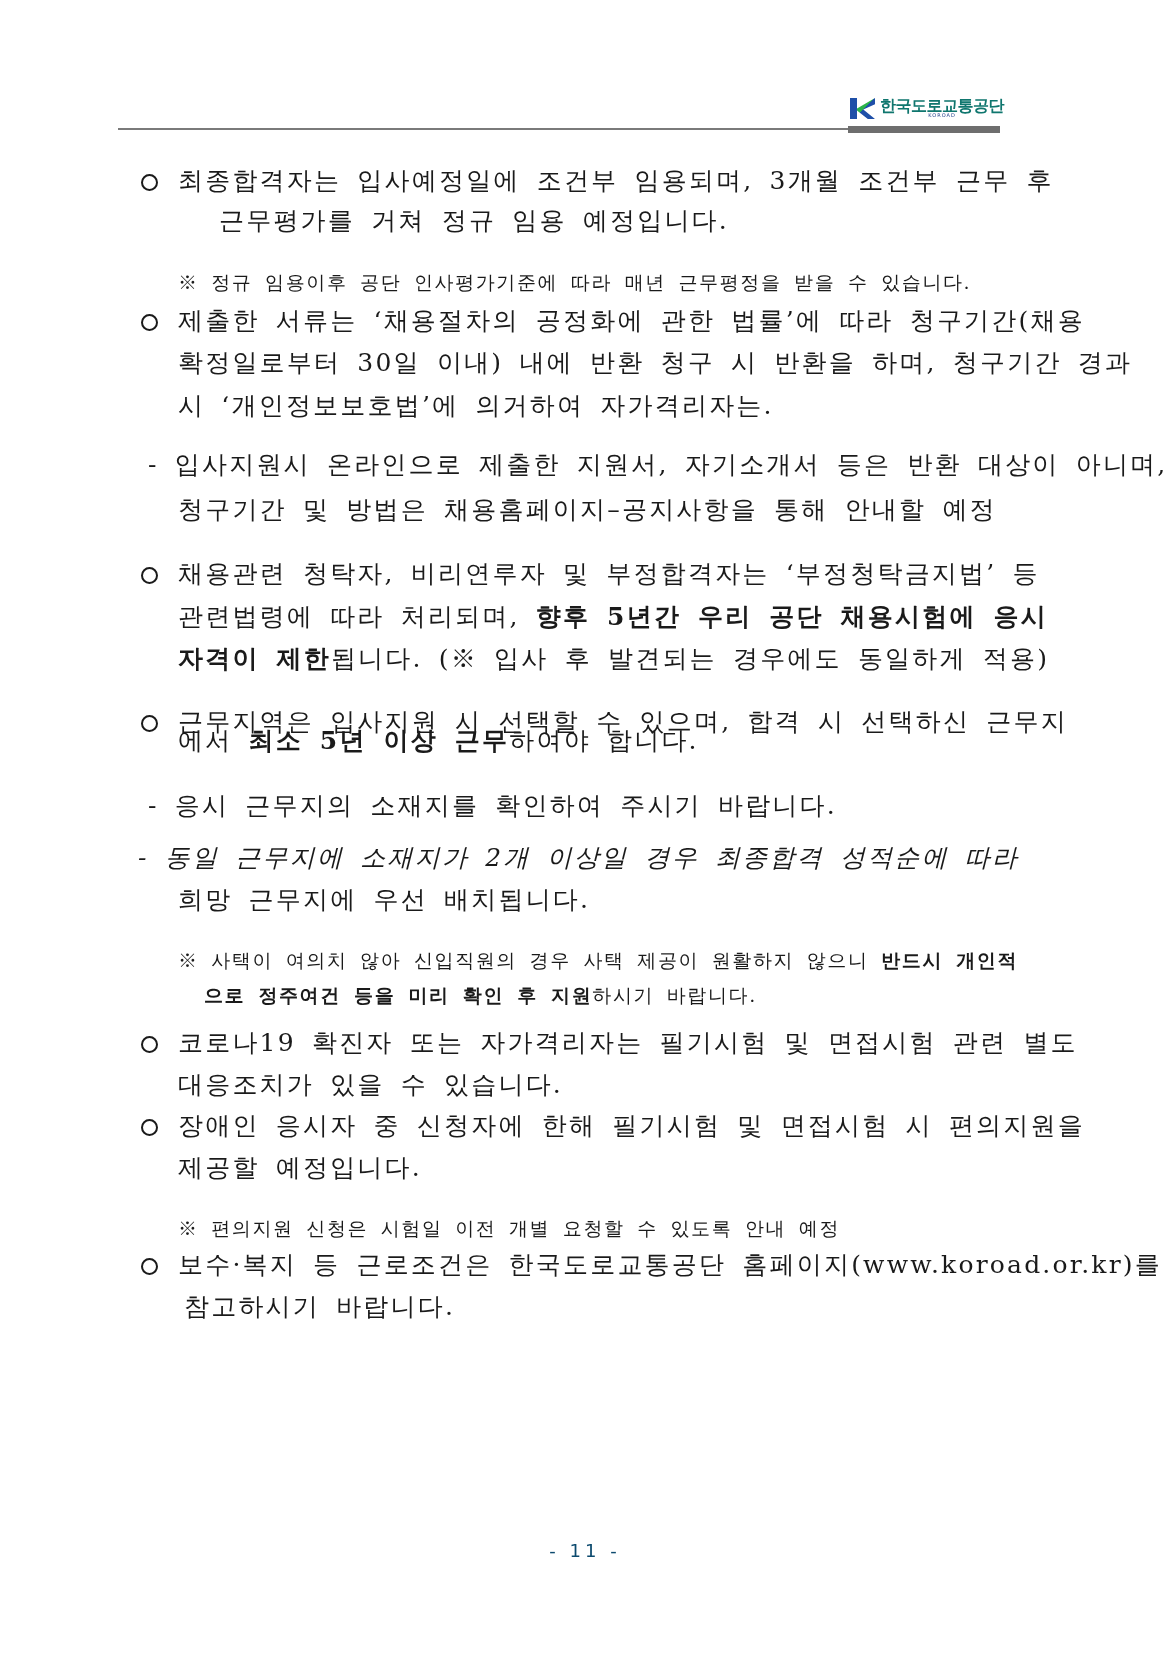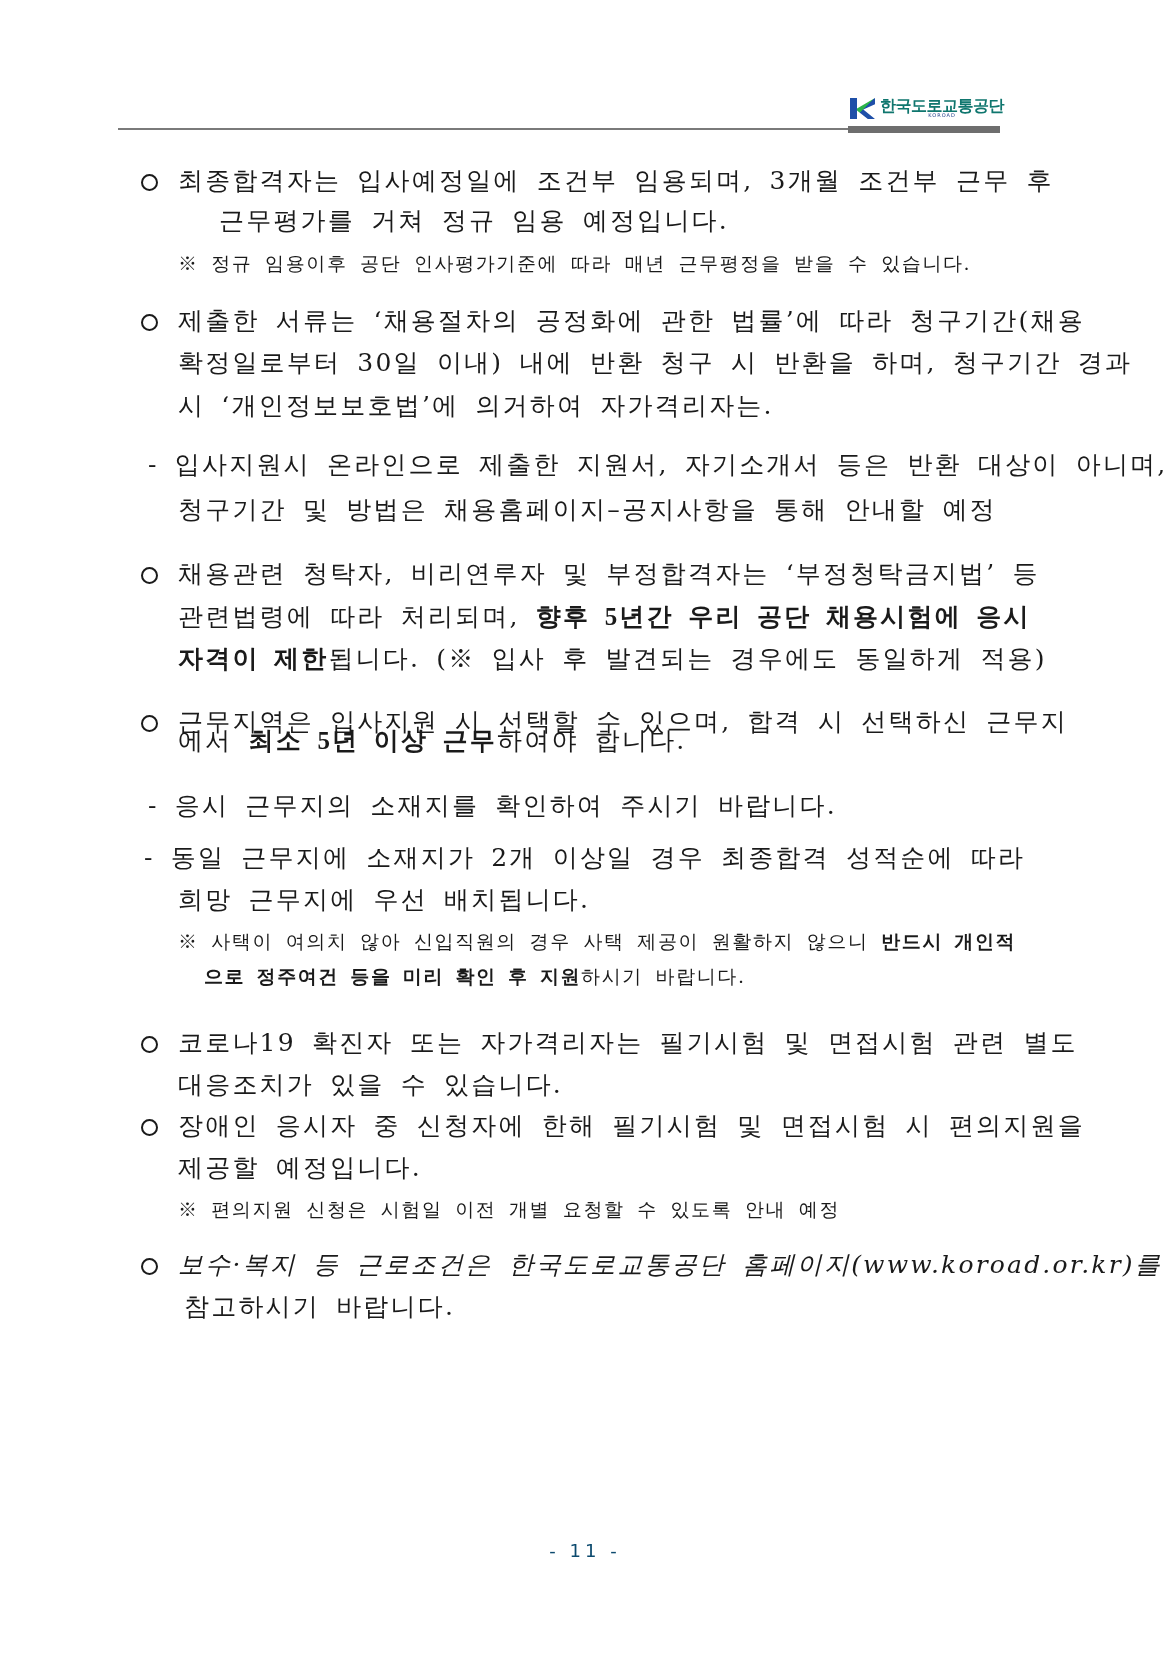--- a/index.html
+++ b/index.html
@@ -11,22 +11,22 @@
   .logo-mark { width: 26px; height: 24px; position: relative; }
   .logo-mark .k1 { position: absolute; left: 0; top: 2px; width: 7px; height: 21px; background: #1f4fa8; }
   .logo-mark .k2 { position: absolute; left: 7px; top: 2px; width: 18px; height: 21px;
                    background: linear-gradient(135deg, #2bb34a 0%, #2bb34a 45%, #1f4fa8 46%, #1f4fa8 100%);
                    clip-path: polygon(0 50%, 100% 0, 100% 30%, 35% 55%, 100% 100%, 60% 100%, 0 60%); }
   .logo-text { display: flex; flex-direction: column; align-items: center; line-height: 1; }
   .logo-ko { font-family: "DejaVu Sans", sans-serif; font-weight: bold; font-size: 16px; color: #0f766e; letter-spacing: -0.5px; }
   .logo-en { font-family: "DejaVu Sans", sans-serif; font-size: 5px; color: #1f3f8a; letter-spacing: 1px; margin-top: -1px; }
 
   .ln { position: absolute; white-space: nowrap; font-size: 25px; letter-spacing: 2.2px; word-spacing: 6px; line-height: 1; }
-  .sm { font-size: 19px; letter-spacing: 1.6px; word-spacing: 5px; }
-  .b  { font-weight: bold; font-family: Liberation Serif, serif; }
+  .sm { font-size: 19px; letter-spacing: 1.6px; word-spacing: 5px; margin-top: 19px; }
+  .b  { font-weight: bold; }
   .bullet { position: absolute; width: 17px; height: 17px; border: 2px solid #1a1a1a; border-radius: 50%; box-sizing: border-box; }
   .page-num { position: absolute; top: 1540px; left: 0; width: 1170px; text-align: center;
               font-family: "DejaVu Sans", sans-serif; font-size: 18px; letter-spacing: 4px; color: #0c4a6e; }
 </style>
 </head>
 <body>
 
 <div class="logo">
   <div class="logo-mark">
     <div class="k1"></div>
@@ -61,35 +61,35 @@
 <div class="ln" style="left:178px; top:646px;">
   <span class="b">자격이 제한</span><span>됩니다. (※ 입사 후 발견되는 경우에도 동일하게 적용)</span>
 </div>
 
 <div class="bullet" style="left:141px; top:715px;"></div>
 <div class="ln" style="left:178px; top:709px;">근무지역은 입사지원 시 선택할 수 있으며, 합격 시 선택하신 근무지</div>
 <div class="ln" style="left:178px; top:728px;">
   <span>에서 </span><span class="b">최소 5년 이상 근무</span><span>하여야 합니다.</span>
 </div>
 <div class="ln" style="left:148px; top:793px;">- 응시 근무지의 소재지를 확인하여 주시기 바랍니다.</div>
-<div class="ln" style="left:144px; top:845px;">- 동일 근무지에 소재지가 2개 이상일 경우 최종합격 성적순에 따라</div>
+<div class="ln" style="left:138px; top:845px;font-style:italic;">- 동일 근무지에 소재지가 2개 이상일 경우 최종합격 성적순에 따라</div>
 <div class="ln" style="left:178px; top:887px;">희망 근무지에 우선 배치됩니다.</div>
 <div class="ln sm" style="left:178px; top:932px;">
   <span>※ 사택이 여의치 않아 신입직원의 경우 사택 제공이 원활하지 않으니 </span><span class="b">반드시 개인적</span>
 </div>
 <div class="ln sm" style="left:204px; top:967px;">
   <span class="b">으로 정주여건 등을 미리 확인 후 지원</span><span>하시기 바랍니다.</span>
 </div>
 
 <div class="bullet" style="left:141px; top:1036px;"></div>
 <div class="ln" style="left:178px; top:1030px;">코로나19 확진자 또는 자가격리자는 필기시험 및 면접시험 관련 별도</div>
 <div class="ln" style="left:178px; top:1072px;">대응조치가 있을 수 있습니다.</div>
 
 <div class="bullet" style="left:141px; top:1119px;"></div>
 <div class="ln" style="left:178px; top:1113px;">장애인 응시자 중 신청자에 한해 필기시험 및 면접시험 시 편의지원을</div>
 <div class="ln" style="left:178px; top:1155px;">제공할 예정입니다.</div>
 <div class="ln sm" style="left:178px; top:1200px;">※ 편의지원 신청은 시험일 이전 개별 요청할 수 있도록 안내 예정</div>
 
 <div class="bullet" style="left:141px; top:1258px;"></div>
-<div class="ln" style="left:178px; top:1252px;font-style:italic;">보수·복지 등 근로조건은 한국도로교통공단 홈페이지(www.koroad.or.kr)를</div>
+<div class="ln" style="left:178px; top:1252px;">보수·복지 등 근로조건은 한국도로교통공단 홈페이지(www.koroad.or.kr)를</div>
 <div class="ln" style="left:184px; top:1294px;">참고하시기 바랍니다.</div>
 
 <div class="page-num">- 11 -</div>
 
 </body></html>

